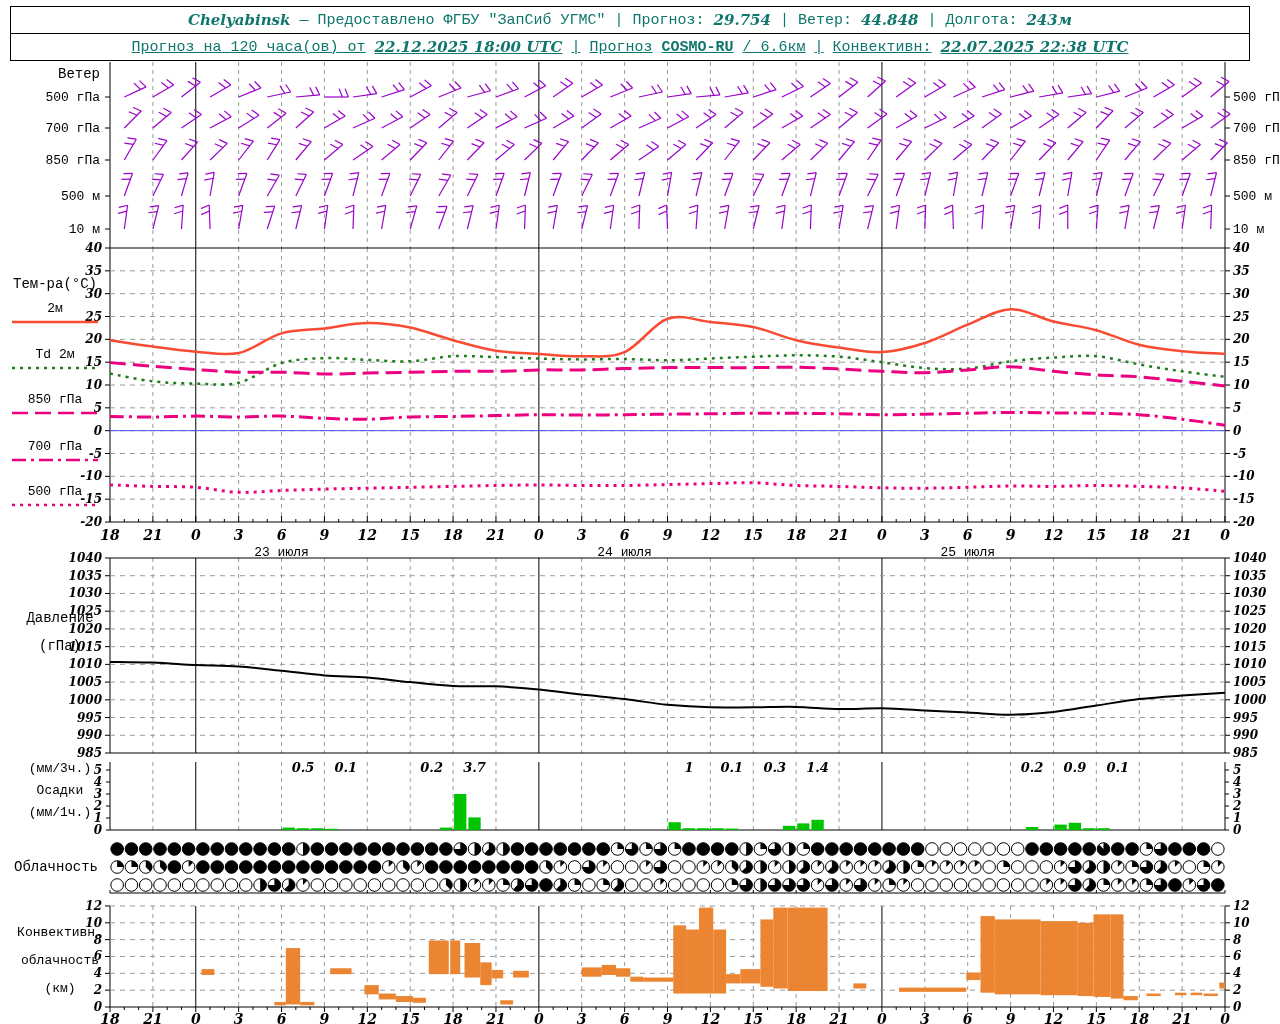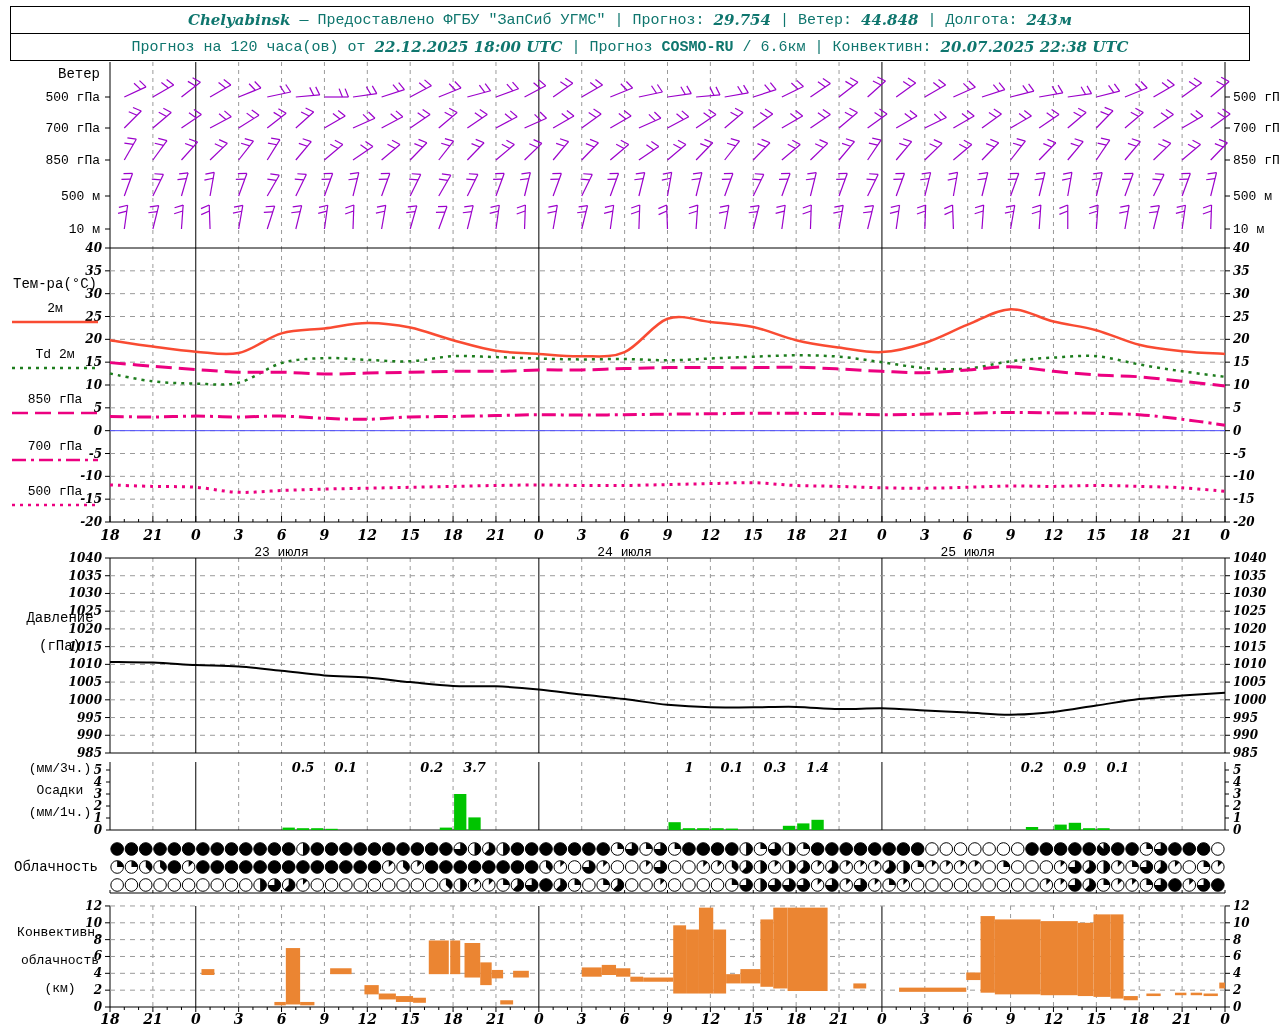--- a/index.html
+++ b/index.html
@@ -1,21 +1,21 @@
 <!DOCTYPE html>
 <html><head>
 <meta charset="utf-8">
 <style>
   html,body{margin:0;padding:0;background:#fff;}
   .screen{position:relative;width:1280px;height:1024px;background:#fff;overflow:hidden;
           font-family:"Liberation Mono",monospace;color:#0f766e;}
   .hdr{position:absolute;left:10px;top:6px;width:1238px;border:1px solid #000;background:#fff;}
   .hdr-row{display:flex;justify-content:center;align-items:center;gap:9px;height:26px;
            font-size:15px;white-space:nowrap;}
-  .hdr-row+.hdr-row{border-top:1px solid #000;}
+  .hdr-row+.hdr-row{border-top:1px solid #000;text-decoration:underline;}
   .it{font-family:"DejaVu Serif",serif;font-style:italic;font-weight:600;}
   .bold{font-weight:700;}
   svg text{fill:#000;}
   text.num{font-family:"DejaVu Serif",serif;font-style:italic;font-weight:600;font-size:12px;}
   text.hour{font-family:"DejaVu Serif",serif;font-style:italic;font-weight:600;font-size:14px;}
   text.lab{font-family:"Liberation Mono",monospace;font-size:13px;}
   text.labb{font-family:"Liberation Mono",monospace;font-size:14px;}
   text.pval{font-family:"DejaVu Serif",serif;font-style:italic;font-weight:600;font-size:13px;}
   text.date{font-family:"Liberation Mono",monospace;font-size:13px;}
 </style>
@@ -40,21 +40,21 @@
     </div>
     <div class="hdr-row">
       <span>Прогноз на 120 часа(ов) от</span>
       <span class="it">22.12.2025 18:00 UTC</span>
       <span>|</span>
       <span>Прогноз</span>
       <span class="bold">COSMO-RU</span>
       <span>/ 6.6км</span>
       <span>|</span>
       <span>Конвективн:</span>
-      <span class="it">20.07.2025 22:38 UTC</span>
+      <span class="it">22.07.2025 22:38 UTC</span>
     </div>
   </div>
   <svg id="plot" width="1280" height="1024" viewBox="0 0 1280 1024">
       <line x1="110" y1="62" x2="110" y2="248" stroke="#000" stroke-width="1"></line>
       <line x1="110" y1="248" x2="110" y2="522" stroke="#000" stroke-width="1"></line>
       <line x1="110" y1="558" x2="110" y2="753" stroke="#000" stroke-width="1"></line>
       <line x1="110" y1="762" x2="110" y2="830" stroke="#000" stroke-width="1"></line>
       <line x1="110" y1="906" x2="110" y2="1007" stroke="#000" stroke-width="1"></line>
       <line x1="152.8846153846154" y1="62" x2="152.8846153846154" y2="248" stroke="#9a9a9a" stroke-width="1" stroke-dasharray="4 4"></line>
       <line x1="152.8846153846154" y1="248" x2="152.8846153846154" y2="522" stroke="#9a9a9a" stroke-width="1" stroke-dasharray="4 4"></line>

